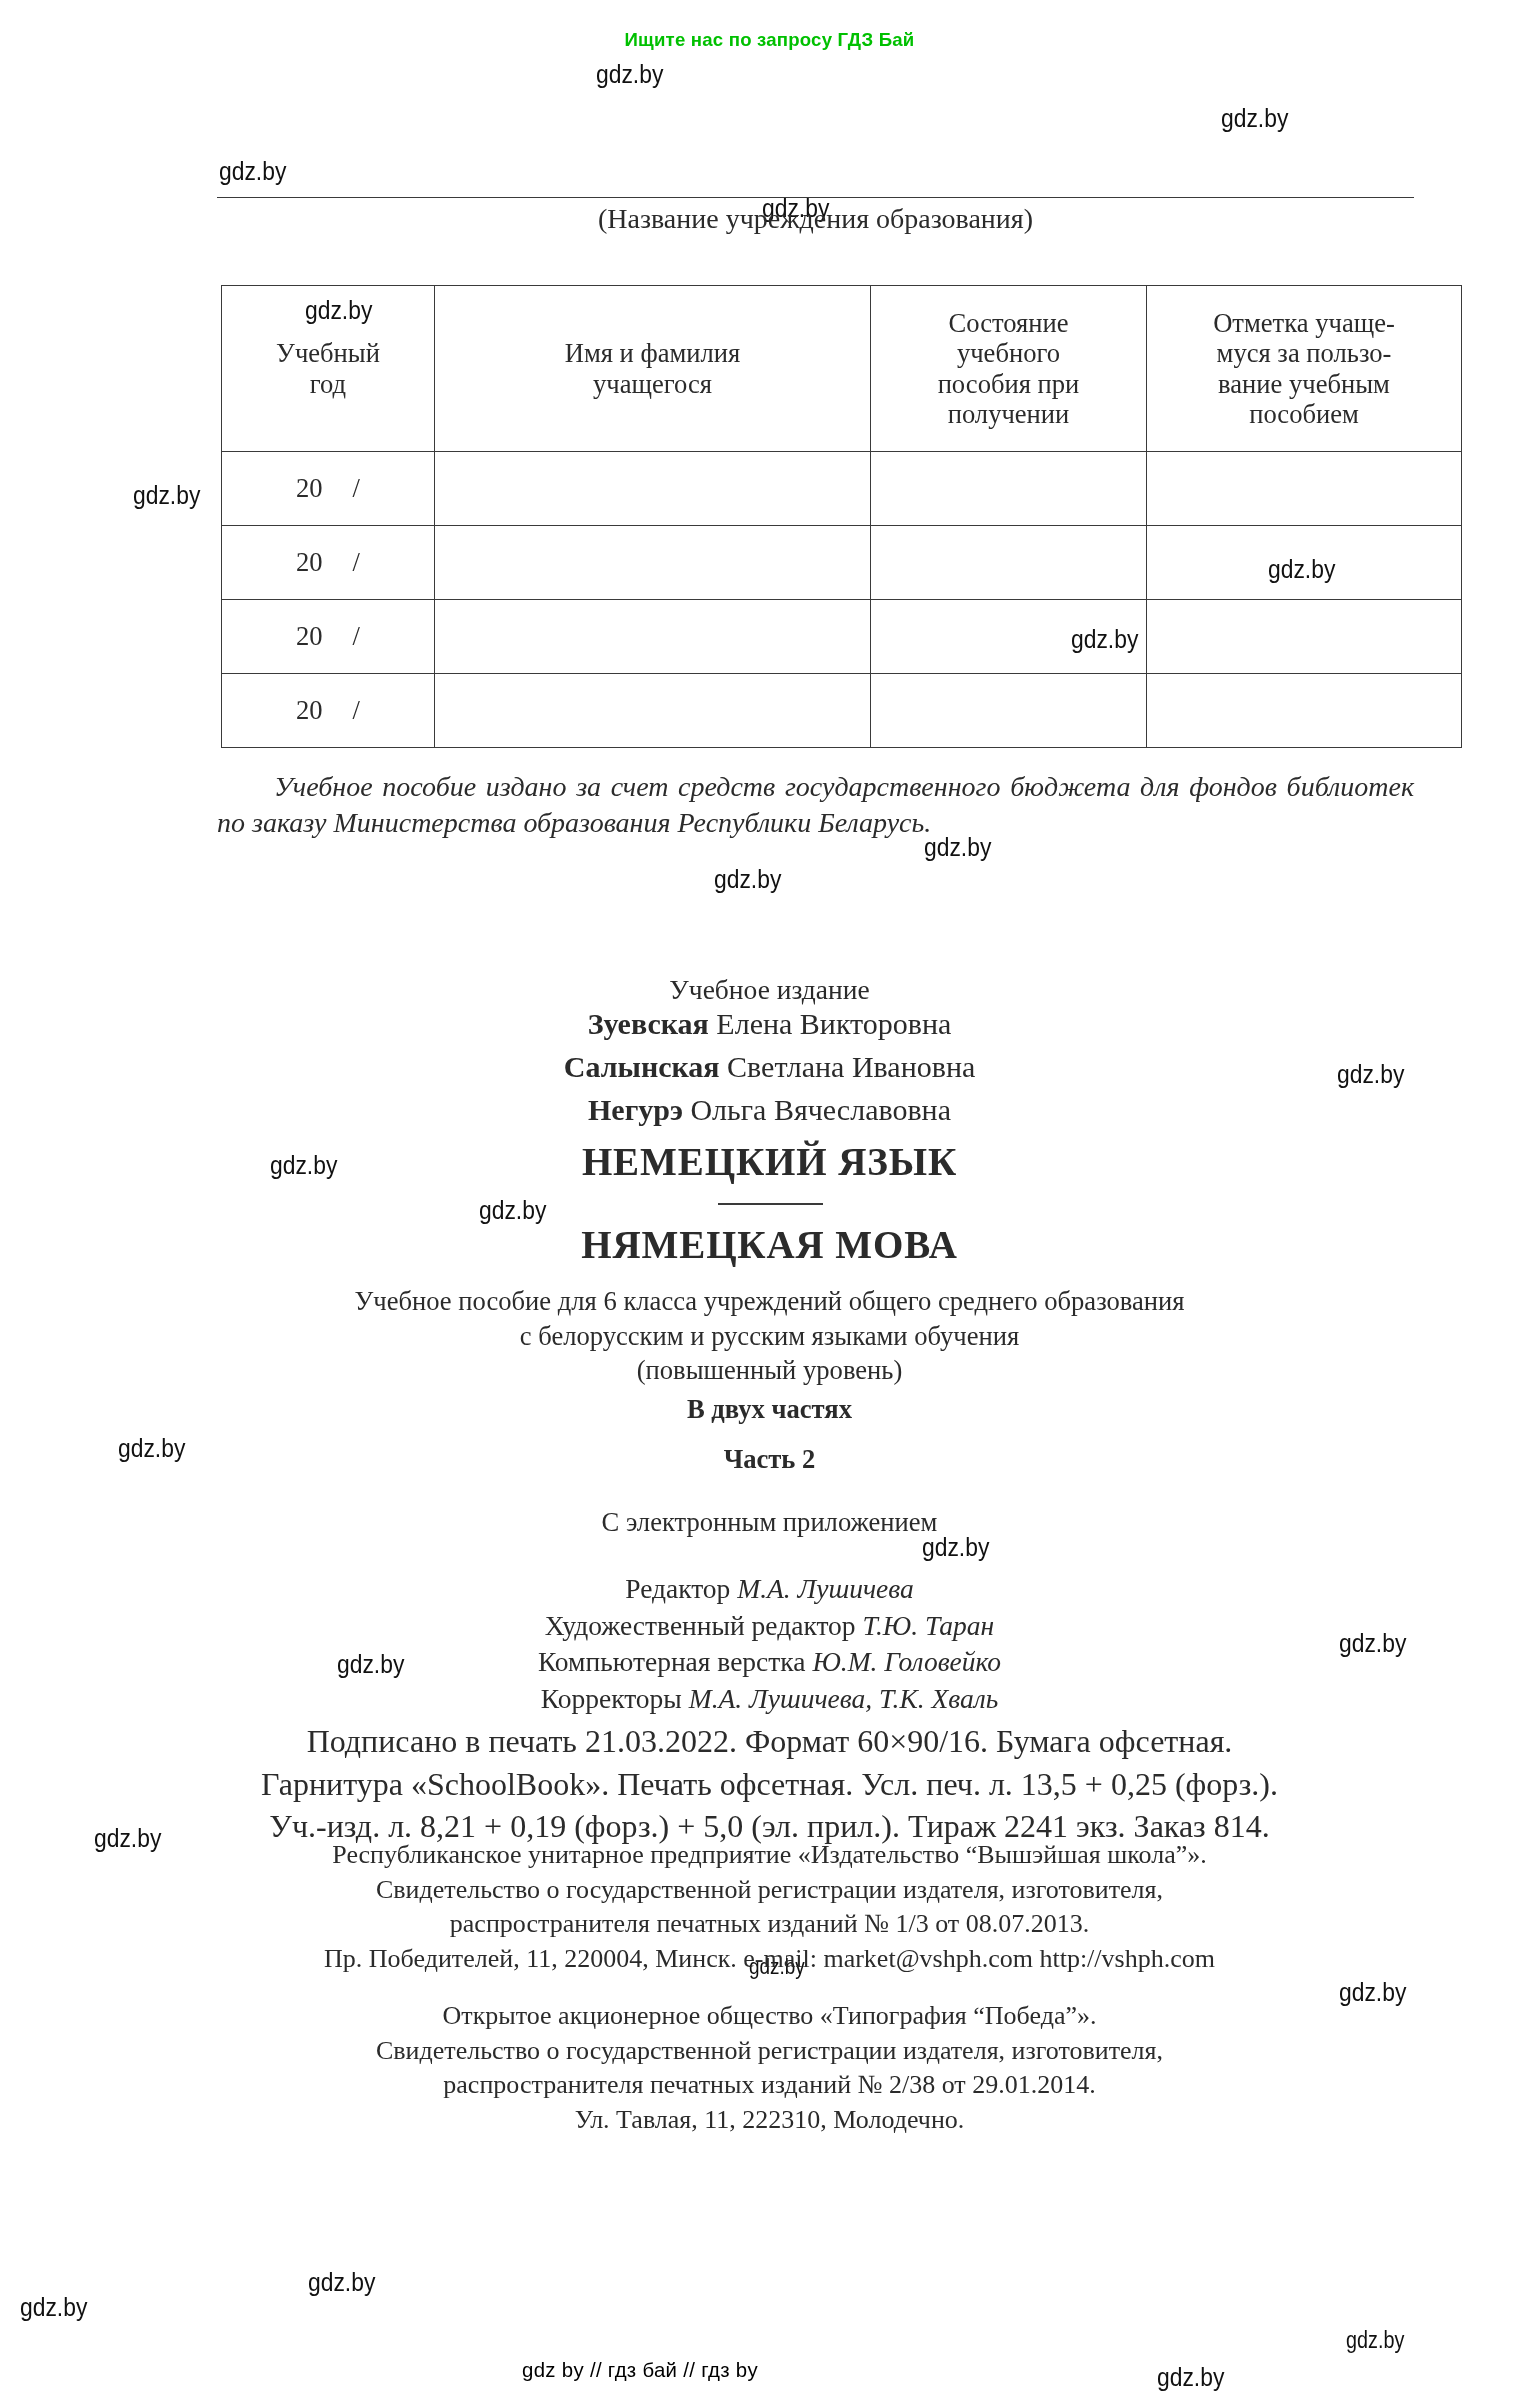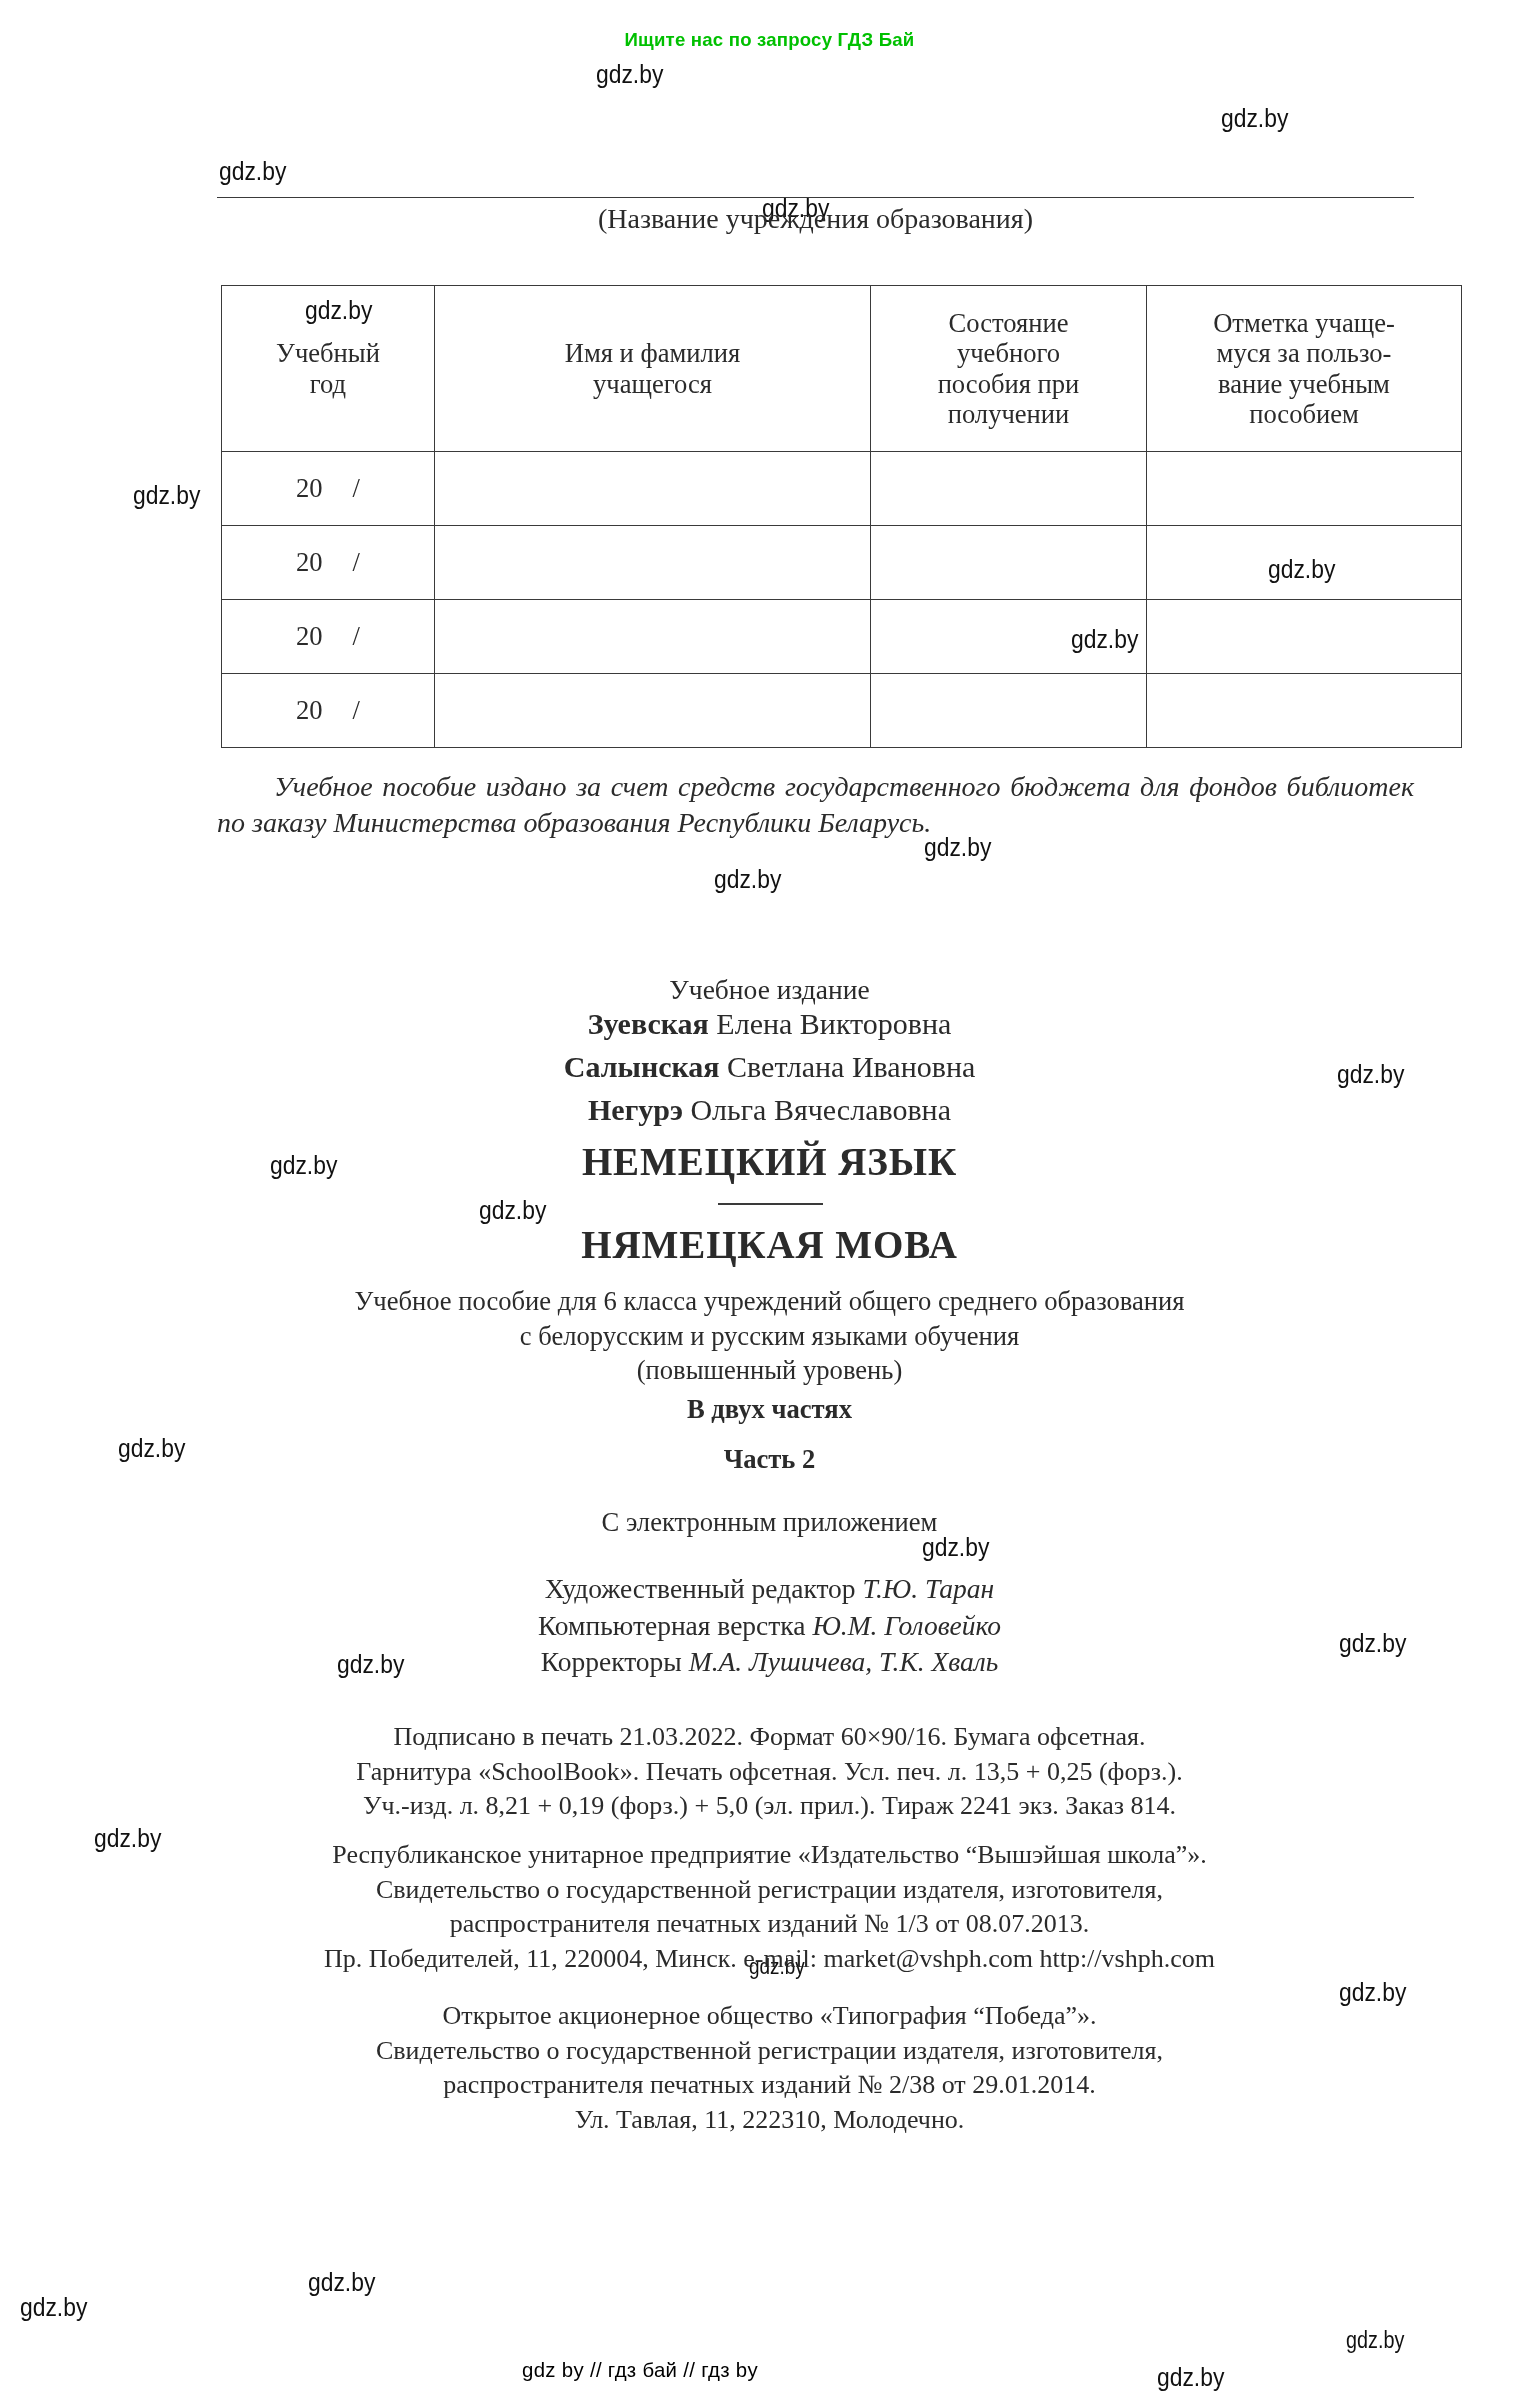--- a/index.html
+++ b/index.html
@@ -138,21 +138,21 @@
   }
 
   .subtitle { top: 1284px; font-size: 26.6px; line-height: 1.30; }
   .parts-line { top: 1394px; font-size: 26.6px; font-weight: 700; }
   .part-number { top: 1444px; font-size: 26.6px; font-weight: 700; }
   .eapp-line { top: 1507px; font-size: 26.6px; }
 
   .credits { top: 1571px; font-size: 27.5px; line-height: 1.33; }
   .credits i { font-style: italic; }
 
-  .print-info { top: 1720px; font-size: 26px; line-height: 1.33; }
+  .print-info { top: 1720px; font-size: 32px; line-height: 1.33; }
   .publisher-info { top: 1838px; font-size: 26px; line-height: 1.33; }
   .printer-info { top: 1999px; font-size: 26px; line-height: 1.33; }
 
   
   .site-footer {
     position: absolute;
     left: 0;
     bottom: 19.5px;
     width: 1280px;
     text-align: center;
@@ -270,20 +270,21 @@
       <div>Учебное пособие для 6 класса учреждений общего среднего образования</div>
       <div>с белорусским и русским языками обучения</div>
       <div>(повышенный уровень)</div>
     </div>
 
   <div class="c-block parts-line">В двух частях</div>
   <div class="c-block part-number">Часть 2</div>
   <div class="c-block eapp-line">С электронным приложением</div>
 
   <div class="c-block credits" id="credits-block">
+      <div><span>Редактор </span><i>М.А. Лушичева</i></div>
       <div><span>Художественный редактор </span><i>Т.Ю. Таран</i></div>
       <div><span>Компьютерная верстка </span><i>Ю.М. Головейко</i></div>
       <div><span>Корректоры </span><i>М.А. Лушичева, Т.К. Хваль</i></div>
     </div>
 
   <div class="c-block print-info" id="print-info-block">
       <div>Подписано в печать 21.03.2022. Формат 60×90/16. Бумага офсетная.</div>
       <div>Гарнитура «SchoolBook». Печать офсетная. Усл. печ. л. 13,5 + 0,25 (форз.).</div>
       <div>Уч.-изд. л. 8,21 + 0,19 (форз.) + 5,0 (эл. прил.). Тираж 2241 экз. Заказ 814.</div>
     </div>

